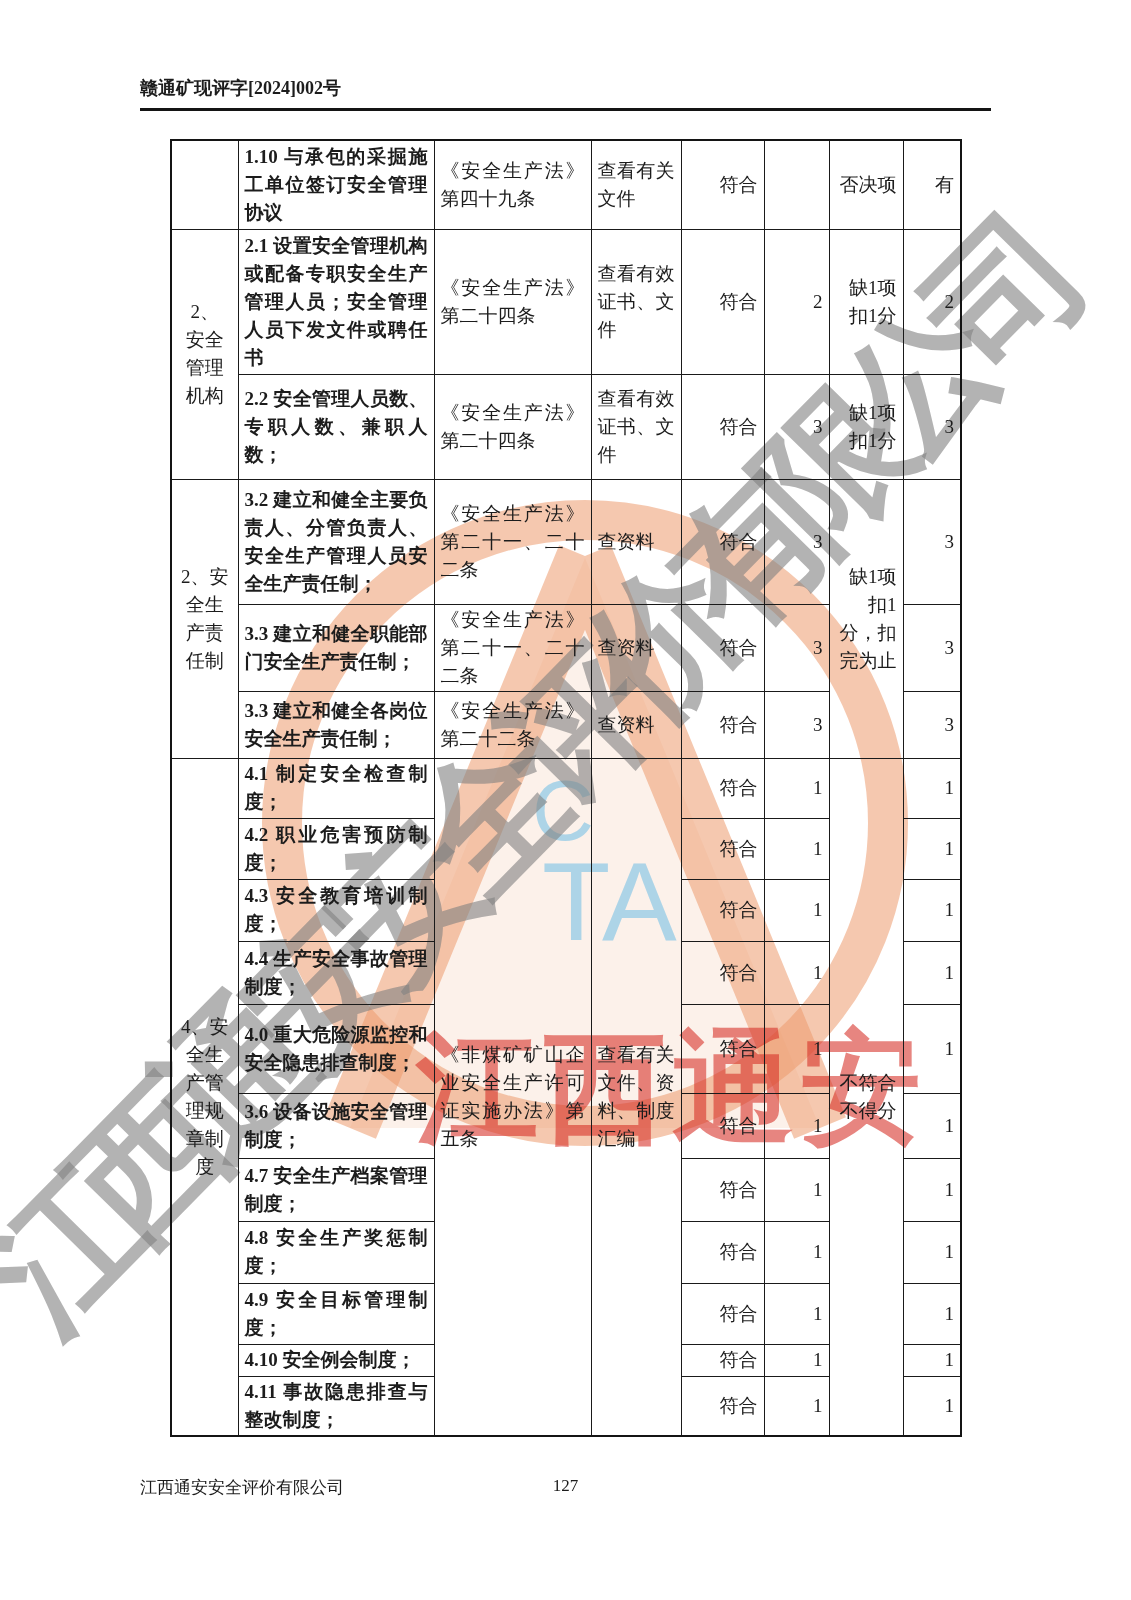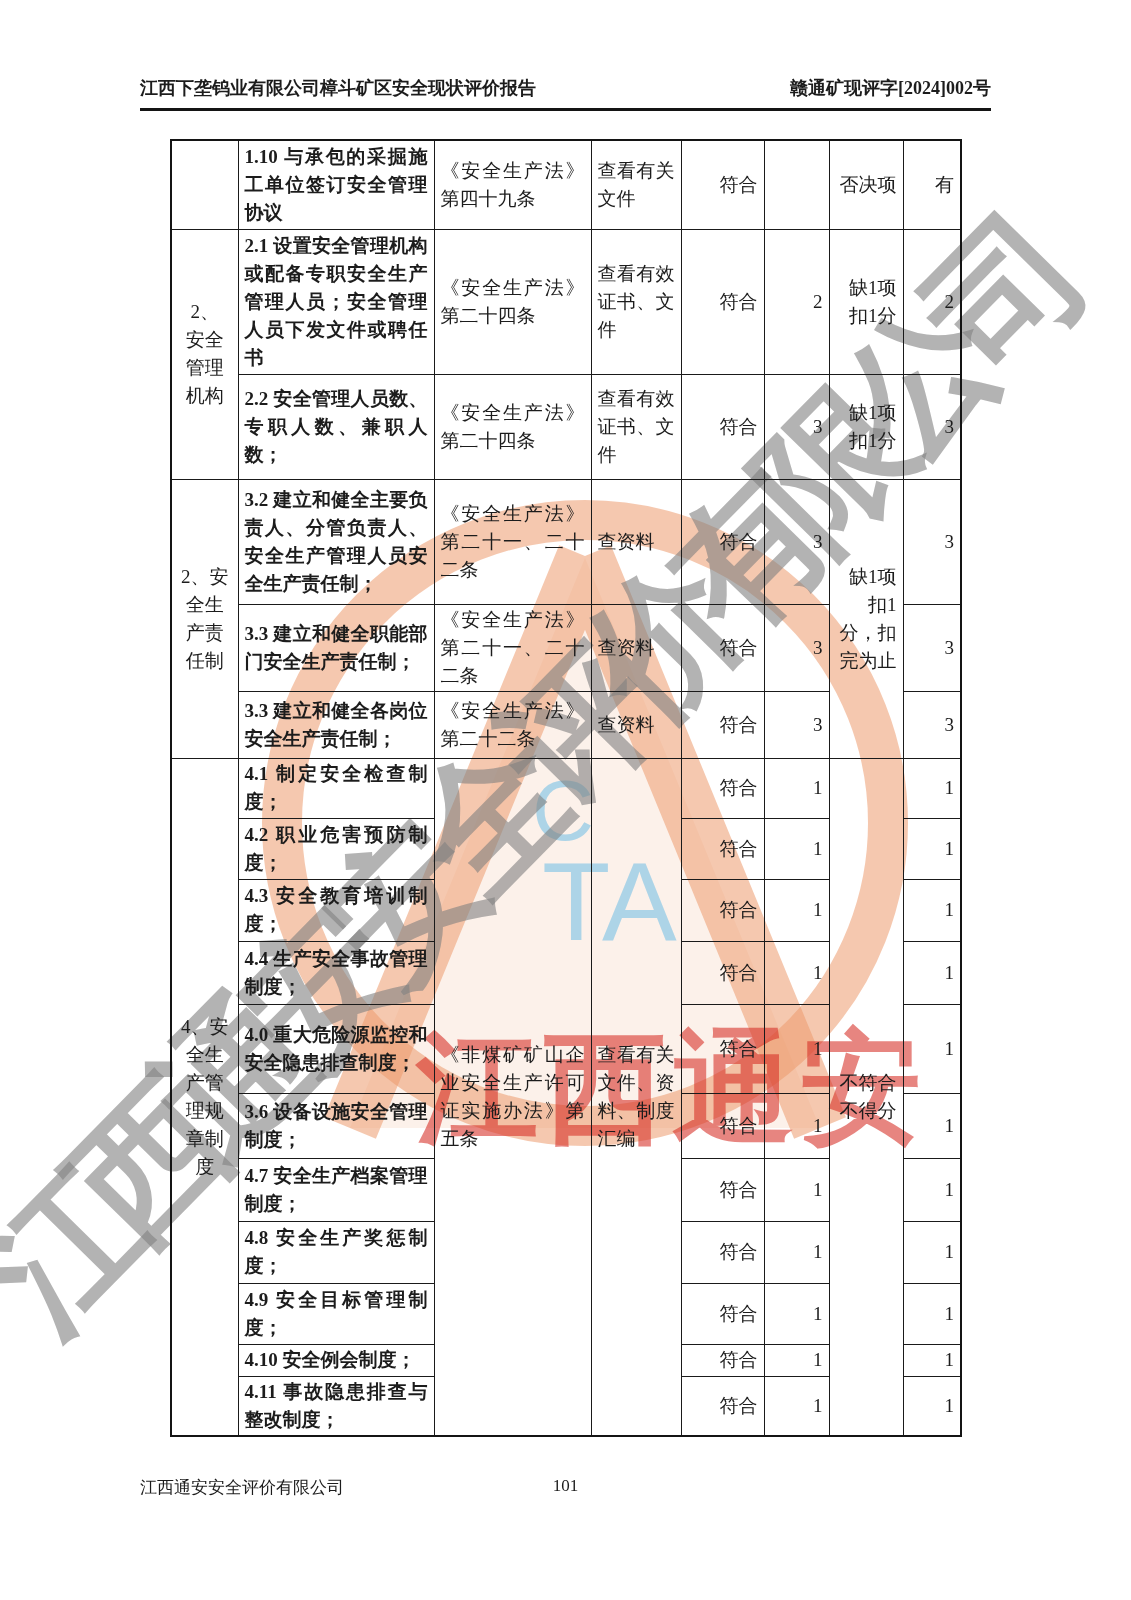--- a/index.html
+++ b/index.html
@@ -43,21 +43,20 @@
       <polygon points="335,70 100,640 570,640" fill="#ec9a6d" fill-opacity="0.14"></polygon>
       <path d="M335 68 L100 640 M335 68 L570 640" fill="none" stroke="#ec9a6d" stroke-opacity="0.55" stroke-width="56"></path>
       <text x="282" y="352" font-size="86" fill="#9fcfe6" fill-opacity="0.85" font-family="Liberation Sans, sans-serif">C</text>
       <text x="292" y="452" font-size="112" fill="#9fcfe6" fill-opacity="0.85" font-family="Liberation Sans, sans-serif">TA</text>
     </svg>
     <div class="wm-gray">江西通安安全评价有限公司</div>
     <div class="wm-red">江西通安</div>
   </div>
 
   <div class="hdr">
-    <span>江西下垄钨业有限公司樟斗矿区安全现状评价报告</span>
     <span>赣通矿现评字[2024]002号</span>
   </div>
   <div class="hdr-rule"></div>
 
   <table class="eval-table">
     <colgroup>
       <col style="width:67px">
         <col style="width:196px">
         <col style="width:157px">
         <col style="width:90px">
@@ -201,16 +200,16 @@
         <td class="c-item">4.11 事故隐患排查与整改制度；</td>
         <td class="c-center">符合</td>
         <td class="c-center">1</td>
         <td class="c-center">1</td>
       </tr>
     </tbody>
   </table>
 
   <div class="ftr">
     <span class="ftr-company">江西通安安全评价有限公司</span>
-    <span class="ftr-page">101</span>
+    <span class="ftr-page">127</span>
   </div>
 
 </div>
 
 </body></html>

